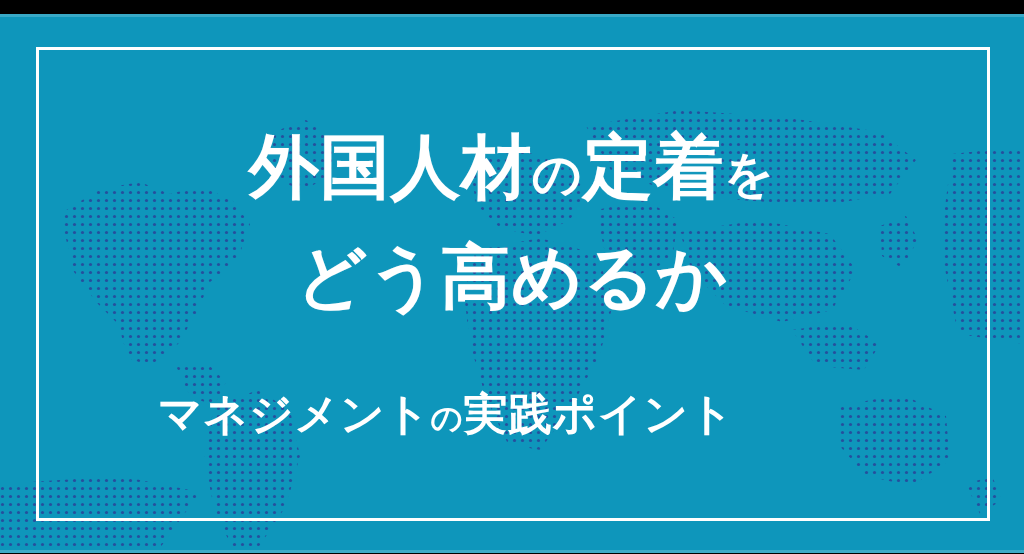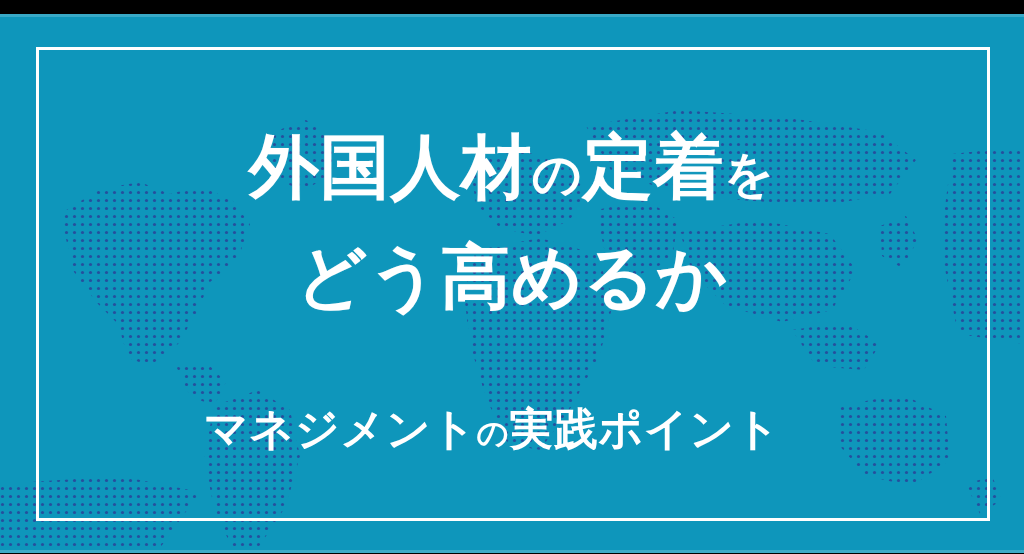--- a/index.html
+++ b/index.html
@@ -86,30 +86,29 @@
   }
   .title-line-1 { top: 118px; font-size: 70px; line-height: 1; }
   .title-line-2 { top: 228px; font-size: 70px; line-height: 1; }
 
   .small-kana {
     font-size: 0.70em;
   }
 
   .subtitle {
     position: absolute;
-    top: 393px;
+    top: 378px;
     width: 892px;
     text-align: center;
     color: #ffffff;
     font-weight: 700;
     font-size: 44px;
     line-height: 1;
     letter-spacing: 0.01em;
     white-space: nowrap;
-    padding-left: 46px;
   }
   .subtitle .small-kana { font-size: 0.72em; }
 
   .band {
     position: absolute;
     left: 0;
     width: 1024px;
     background: #000000;
   }
   .band-top { top: 0; height: 14px; }

